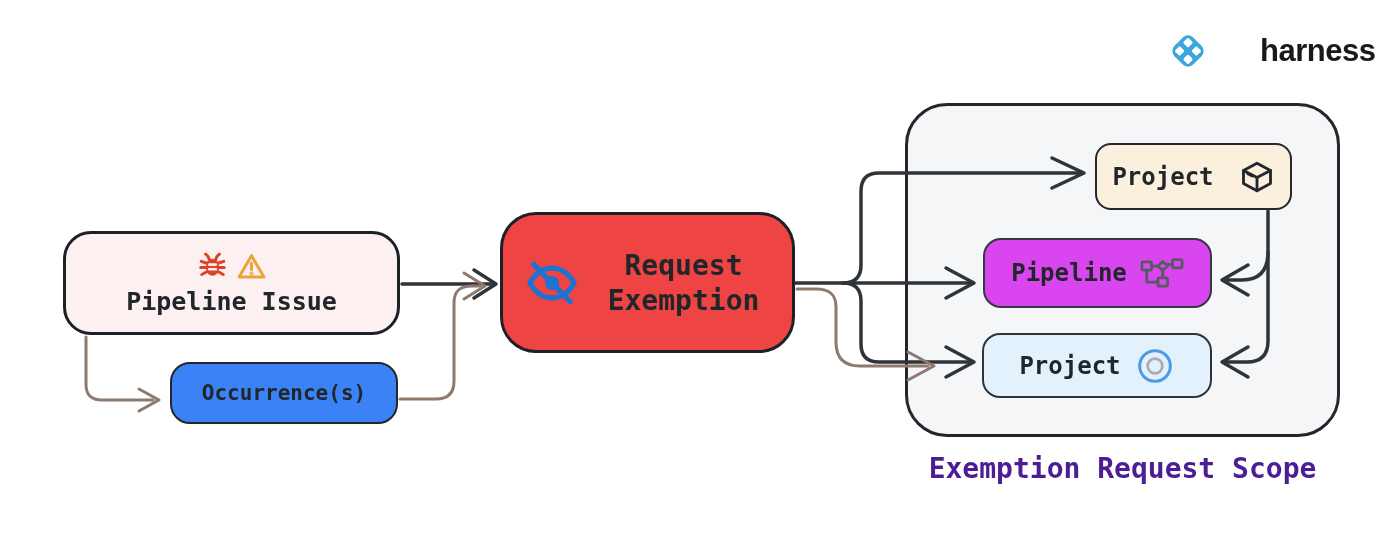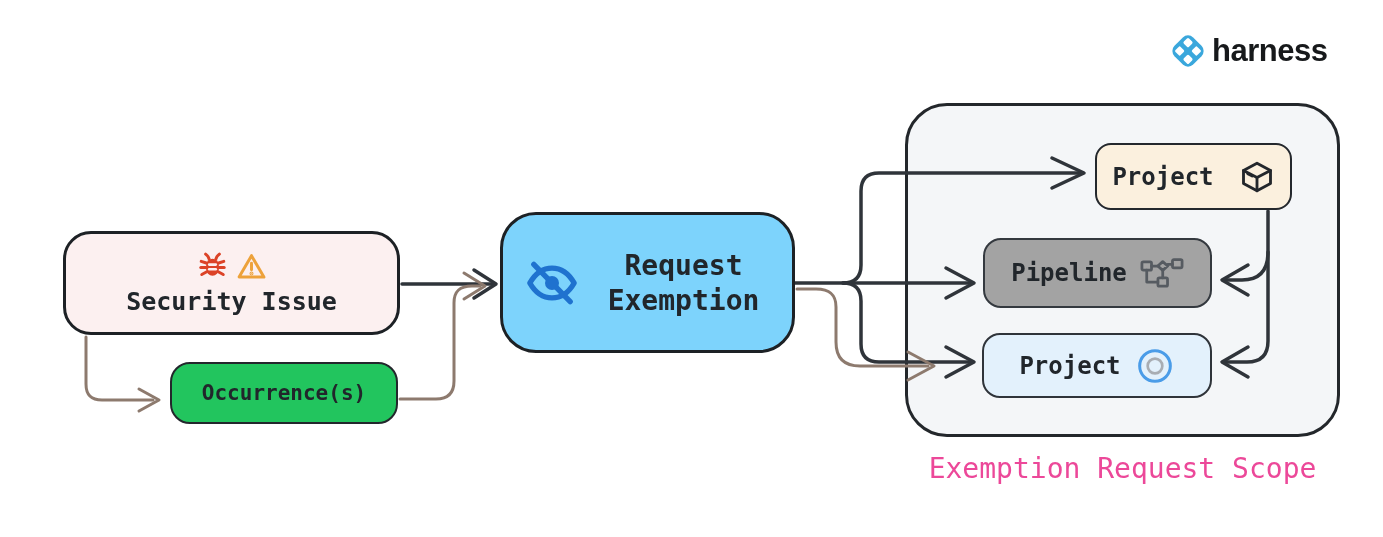--- a/index.html
+++ b/index.html
@@ -10,56 +10,56 @@
   .connectors{position:absolute;left:0;top:0;width:1383px;height:537px;z-index:2;}
   .node{position:absolute;box-sizing:border-box;display:flex;align-items:center;justify-content:center;z-index:3;}
   .node .lbl{font-weight:700;white-space:nowrap;}
   .security{
     left:63px;top:231px;width:337px;height:104px;background:#fcf0f0;
     border:3.5px solid #1d2125;border-radius:28px;flex-direction:column;gap:4px;
   }
   .security .icon-row{display:flex;align-items:center;gap:7px;}
   .security .lbl{font-size:25px;}
   .occurrence{
-    left:170px;top:362px;width:228px;height:62px;background:#22c55e;
+    left:170px;top:362px;width:228px;height:62px;background:#3b82f6;
     border:2.5px solid #23272c;border-radius:20px;
   }
   .occurrence .lbl{font-size:21px;}
   .exemption{
-    left:500px;top:212px;width:295px;height:141px;background:#7dd3fc;
+    left:500px;top:212px;width:295px;height:141px;background:#ef4444;
     border:3.5px solid #1d2125;border-radius:36px;flex-direction:row;gap:16px;
   }
   .exemption .lbl{font-size:28px;line-height:1.25;text-align:center;white-space:normal;width:176px;}
   .scope{
     position:absolute;left:905px;top:103px;width:435px;height:334px;box-sizing:border-box;
     background:#f4f6f8;border:3.5px solid #23272b;border-radius:42px;z-index:1;
   }
   .project{
     left:1095px;top:143px;width:197px;height:67px;background:#fbf0de;
     border:2px solid #24282d;border-radius:16px;gap:25px;
   }
   .pipeline{
-    left:983px;top:238px;width:229px;height:70px;background:#a3a3a3;
+    left:983px;top:238px;width:229px;height:70px;background:#d946ef;
     border:2px solid #34393f;border-radius:18px;gap:13px;
   }
   .target{
     left:982px;top:333px;width:230px;height:65px;background:#e3f1fc;
     border:2px solid #2f343a;border-radius:18px;gap:14px;
   }
   .project .lbl,.pipeline .lbl,.target .lbl{font-size:24px;}
   .caption{
     position:absolute;left:905px;top:452px;width:435px;text-align:center;
-    font-size:28px;font-weight:400;color:#ec4899;z-index:3;
+    font-size:28px;font-weight:700;color:#4c1d95;z-index:3;
   }
   .brand{
     position:absolute;left:1168px;top:31px;display:flex;align-items:center;gap:4px;z-index:3;
   }
   .brand-text{
     font-family:"Liberation Sans","DejaVu Sans",sans-serif;font-weight:700;
-    font-size:31px;color:#17191b;letter-spacing:-0.5px;
+    font-size:31px;color:#17191b;letter-spacing:-0.5px;margin-left:48px;
   }
   .ic{display:inline-flex;line-height:0;}
 </style>
 </head>
 <body>
 
 <div class="canvas">
 
   <div class="scope"></div>
 
@@ -111,21 +111,21 @@
         </svg>
       </span>
       <span class="ic">
         <svg width="31" height="31" viewBox="0 0 24 24" fill="none" stroke="#eda23b" stroke-width="2.3" stroke-linecap="round" stroke-linejoin="round">
           <path d="M12 3.6 L21.6 20.2 H2.4 Z"></path>
           <line x1="12" y1="9.4" x2="12" y2="14.6"></line>
           <circle cx="12" cy="17.4" r="0.4" fill="#eda23b"></circle>
         </svg>
       </span>
     </div>
-    <div class="lbl">Security Issue</div>
+    <div class="lbl">Pipeline Issue</div>
   </div>
 
   <div class="node occurrence">
     <div class="lbl">Occurrence(s)</div>
   </div>
 
   <div class="node exemption">
     <span class="ic">
       <svg width="56" height="56" viewBox="0 0 24 24" fill="none" stroke="#1f72cf" stroke-width="2.3" stroke-linecap="round" stroke-linejoin="round">
         <path d="M2.5 12 C5 7.6 8.5 5.6 12 5.6 C15.5 5.6 19 7.6 21.5 12 C19 16.4 15.5 18.4 12 18.4 C8.5 18.4 5 16.4 2.5 12 Z"></path>

